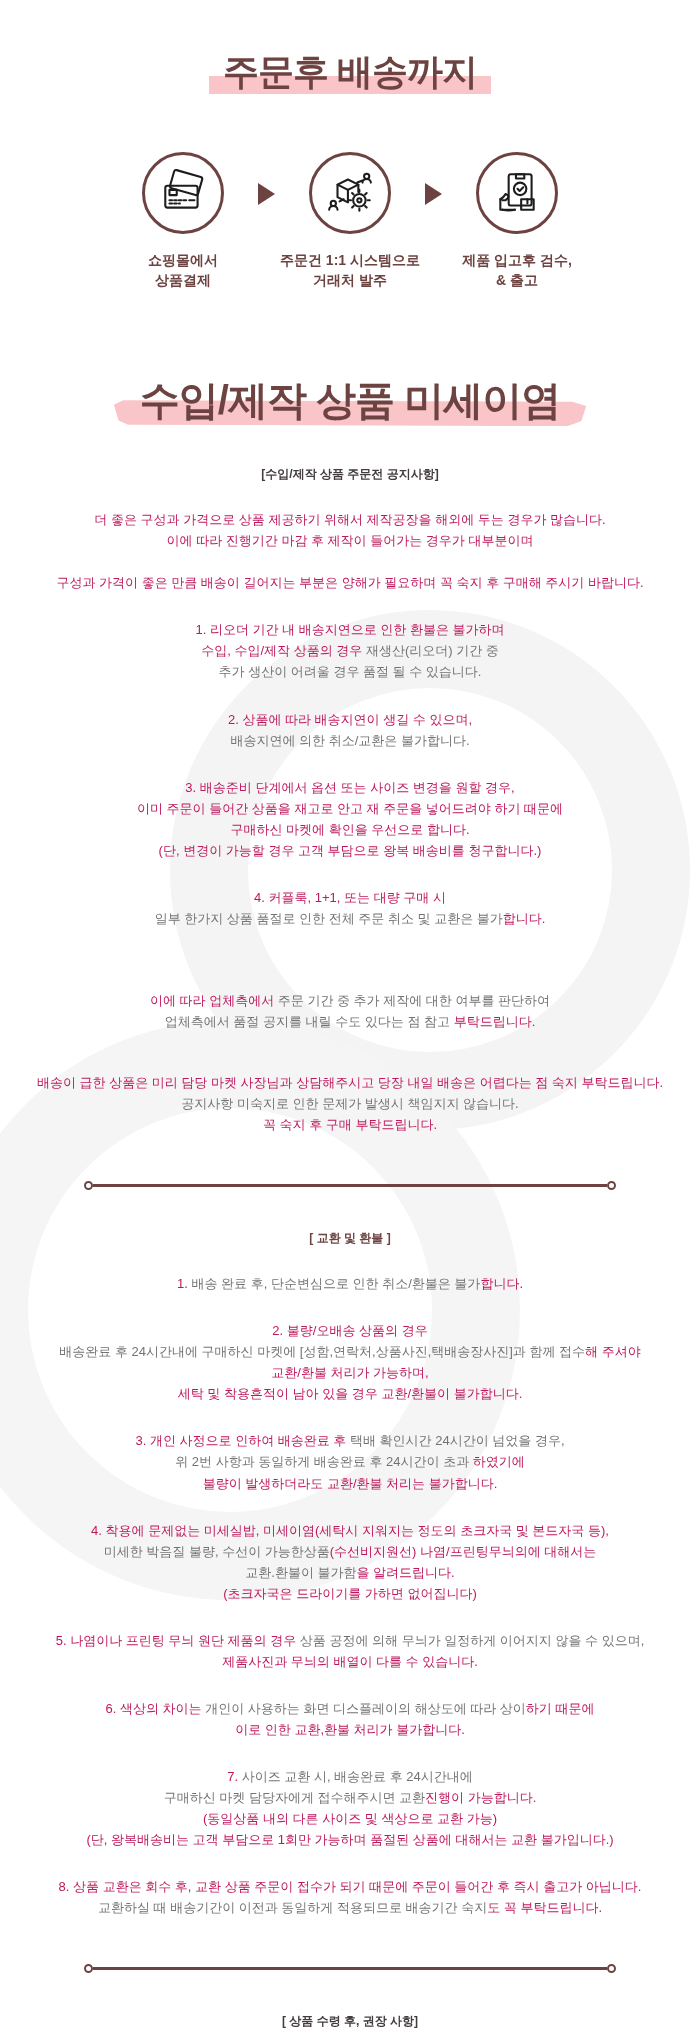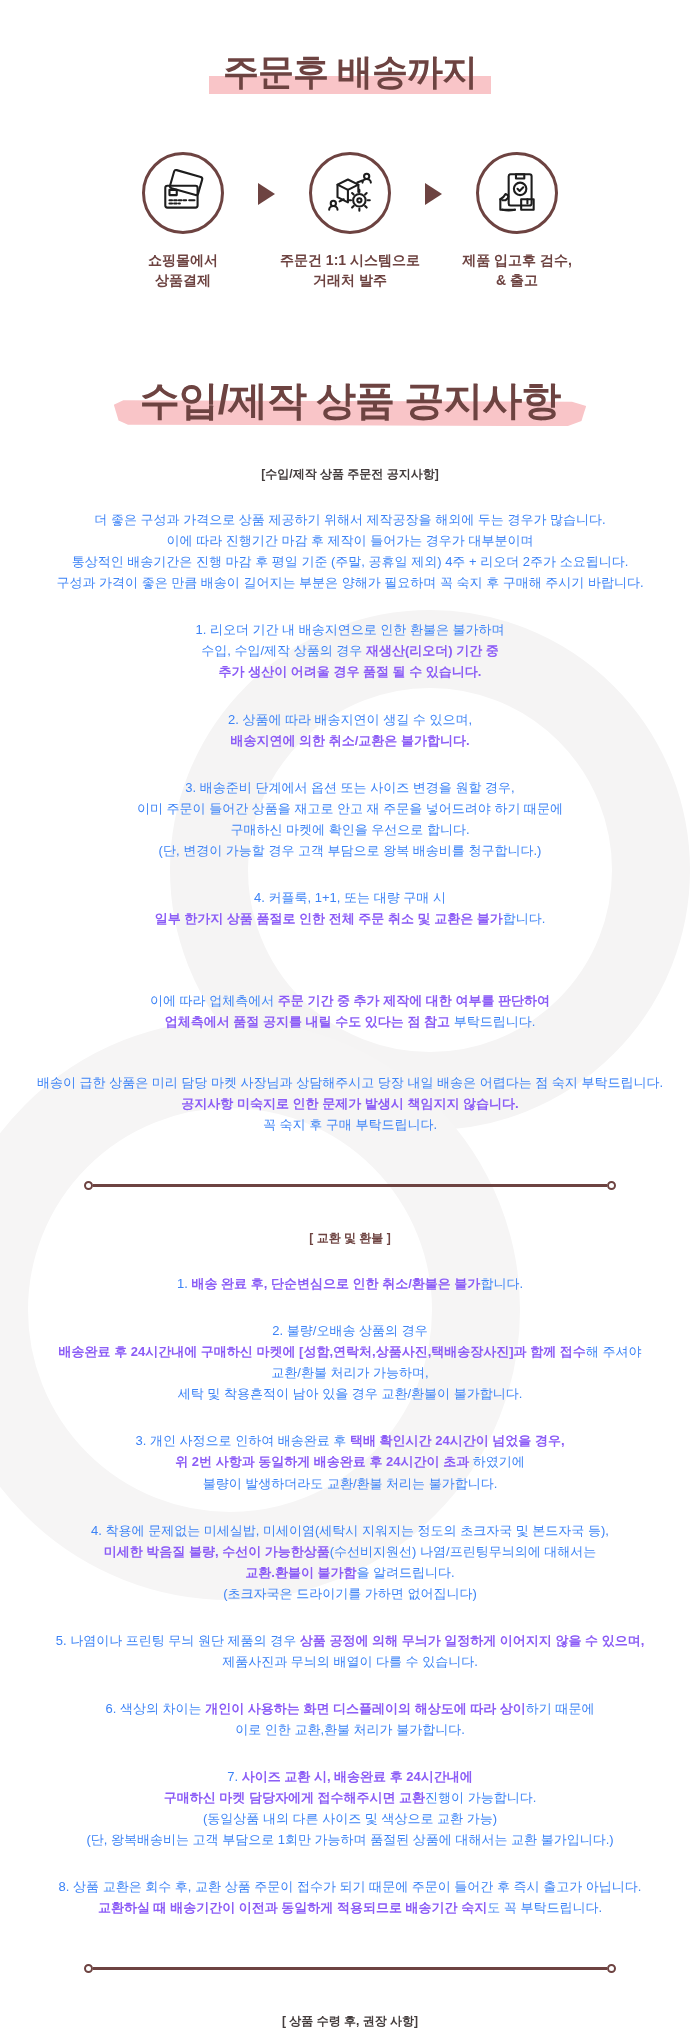--- a/index.html
+++ b/index.html
@@ -36,22 +36,22 @@
   .flow-label { margin-top:16px; text-align:center; color:#6d4341; font-weight:700; font-size:14px; line-height:1.45; }
   .flow-arrow { width:0; height:0; border-left:17px solid #6d4341; border-top:11px solid transparent;
                 border-bottom:11px solid transparent; align-self:flex-start; margin-top:31px; }
 
   
   #notice-body { margin-top:44px; padding:0 20px 60px 20px; text-align:center; }
   .blk-header { font-weight:800; font-size:12px; margin:40px 0 26px 0; }
   .blk-header.dark { color:#433c3c; }
   .blk-header.brown { color:#6d4341; }
   .blk-para { font-size:13px; line-height:1.62; margin:0 0 26px 0; }
-  .seg-gray { color:#3b82f6; }
-  .seg-red { color:#8b5cf6; font-weight:700; }
+  .seg-gray { color:#be185d; }
+  .seg-red { color:#737373; font-weight:400; }
   .blk-para.gap-lg { margin-bottom:40px; margin-top:40px; }
 
   .divider { display:flex; align-items:center; width:532px; margin:46px auto 6px auto; }
   .divider .dot { width:9px; height:9px; border:2.5px solid #6d4341; border-radius:50%; background:#fff; flex:0 0 auto; }
   .divider .rule { flex:1; height:2.5px; background:#6d4341; }
 
   svg .ln { fill:none; stroke:#1d1d1d; stroke-width:2; stroke-linecap:round; stroke-linejoin:round; }
 </style>
 </head>
 <body>
@@ -132,27 +132,27 @@
           <span>제품 입고후 검수,</span><br>
           <span>&amp; 출고</span>
         </div>
       </div>
 
     </div>
 
     <div class="title-wrap t2">
       <span class="title-inner">
         <span class="hl"></span>
-        <span class="big-title">수입/제작 상품 공지사항</span>
+        <span class="big-title">수입/제작 상품 미세이염</span>
       </span>
     </div>
 
     <div id="notice-body">
         <div class="blk-header dark">[수입/제작 상품 주문전 공지사항]</div>
-        <p class="blk-para"><span class="seg-gray">더 좋은 구성과 가격으로 상품 제공하기 위해서 제작공장을 해외에 두는 경우가 많습니다.</span><br><span class="seg-gray">이에 따라 진행기간 마감 후 제작이 들어가는 경우가 대부분이며</span><br><span class="seg-gray">통상적인 배송기간은 진행 마감 후 평일 기준 (주말, 공휴일 제외) 4주 + 리오더 2주가 소요됩니다.</span><br><span class="seg-gray">구성과 가격이 좋은 만큼 배송이 길어지는 부분은 양해가 필요하며 꼭 숙지 후 구매해 주시기 바랍니다.</span></p>
+        <p class="blk-para"><span class="seg-gray">더 좋은 구성과 가격으로 상품 제공하기 위해서 제작공장을 해외에 두는 경우가 많습니다.</span><br><span class="seg-gray">이에 따라 진행기간 마감 후 제작이 들어가는 경우가 대부분이며</span><br><br><span class="seg-gray">구성과 가격이 좋은 만큼 배송이 길어지는 부분은 양해가 필요하며 꼭 숙지 후 구매해 주시기 바랍니다.</span></p>
         <p class="blk-para"><span class="seg-gray">1. 리오더 기간 내 배송지연으로 인한 환불은 불가하며</span><br><span class="seg-gray">수입, 수입/제작 상품의 경우 </span><span class="seg-red">재생산(리오더) 기간 중</span><br><span class="seg-red">추가 생산이 어려울 경우 품절 될 수 있습니다.</span></p>
         <p class="blk-para"><span class="seg-gray">2. 상품에 따라 배송지연이 생길 수 있으며,</span><br><span class="seg-red">배송지연에 의한 취소/교환은 불가합니다.</span></p>
         <p class="blk-para"><span class="seg-gray">3. 배송준비 단계에서 옵션 또는 사이즈 변경을 원할 경우,</span><br><span class="seg-gray">이미 주문이 들어간 상품을 재고로 안고 재 주문을 넣어드려야 하기 때문에</span><br><span class="seg-gray">구매하신 마켓에 확인을 우선으로 합니다.</span><br><span class="seg-gray">(단, 변경이 가능할 경우 고객 부담으로 왕복 배송비를 청구합니다.)</span></p>
         <p class="blk-para"><span class="seg-gray">4. 커플룩, 1+1, 또는 대량 구매 시</span><br><span class="seg-red">일부 한가지 상품 품절로 인한 전체 주문 취소 및 교환은 불가</span><span class="seg-gray">합니다.</span></p>
         <p class="blk-para gap-lg"><br><span class="seg-gray">이에 따라 업체측에서 </span><span class="seg-red">주문 기간 중 추가 제작에 대한 여부를 판단하여</span><br><span class="seg-red">업체측에서 품절 공지를 내릴 수도 있다는 점 참고</span><span class="seg-gray"> 부탁드립니다.</span></p>
         <p class="blk-para gap-lg"><span class="seg-gray">배송이 급한 상품은 미리 담당 마켓 사장님과 상담해주시고 당장 내일 배송은 어렵다는 점 숙지 부탁드립니다.</span><br><span class="seg-red">공지사항 미숙지로 인한 문제가 발생시 책임지지 않습니다.</span><br><span class="seg-gray">꼭 숙지 후 구매 부탁드립니다.</span></p>
         <div class="divider">
           <span class="dot"></span>
           <span class="rule"></span>
           <span class="dot"></span>

